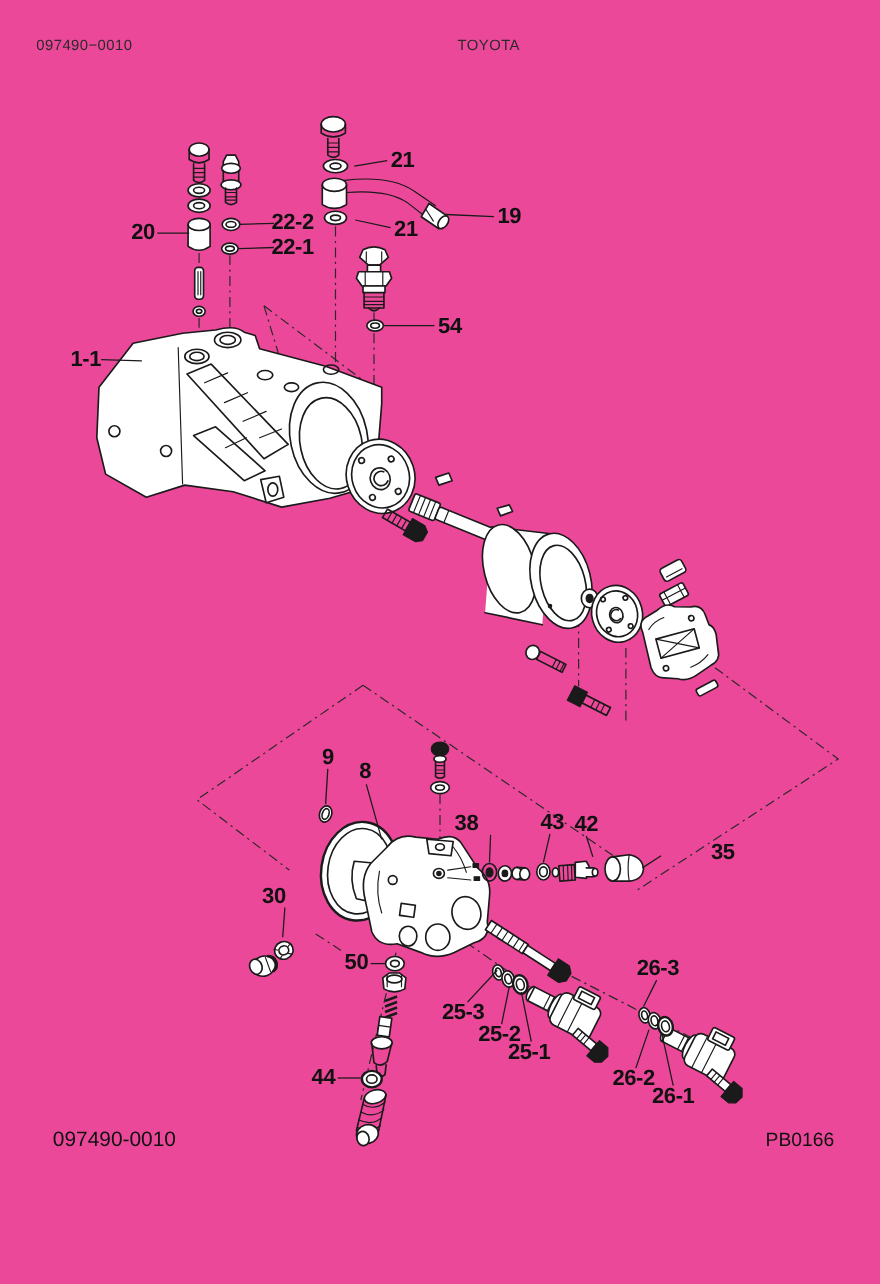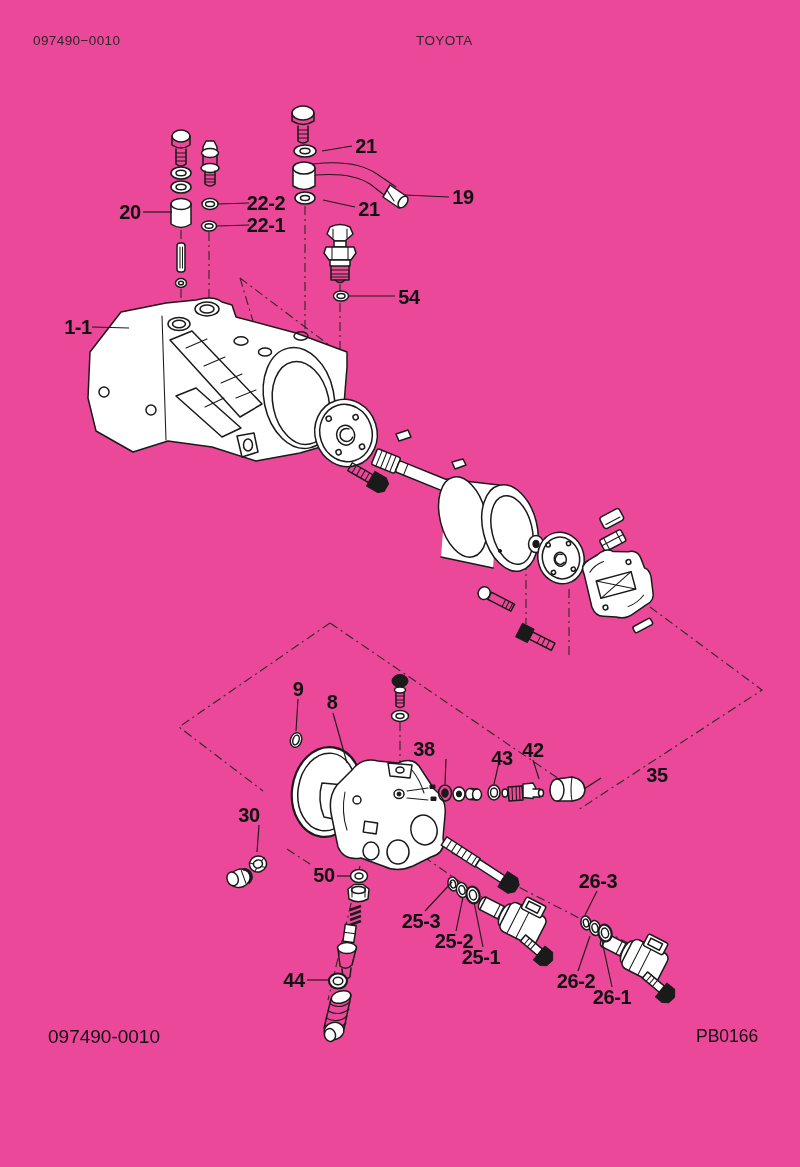--- a/index.html
+++ b/index.html
@@ -442,21 +442,21 @@
   <div class="callout" style="left:463px;top:197px;">19</div>
   <div class="callout" style="left:369px;top:209px;">21</div>
   <div class="callout" style="left:266px;top:203px;">22-2</div>
   <div class="callout" style="left:266px;top:225px;">22-1</div>
   <div class="callout" style="left:130px;top:212px;">20</div>
   <div class="callout" style="left:409px;top:297px;">54</div>
   <div class="callout" style="left:78px;top:327px;">1-1</div>
   <div class="callout" style="left:298px;top:689px;">9</div>
   <div class="callout" style="left:332px;top:702px;">8</div>
   <div class="callout" style="left:424px;top:749px;">38</div>
-  <div class="callout" style="left:502px;top:748px;margin-top:10px;">43</div>
+  <div class="callout" style="left:502px;top:748px;">43</div>
   <div class="callout" style="left:533px;top:750px;">42</div>
   <div class="callout" style="left:613px;top:775px;margin-left:44px;">35</div>
   <div class="callout" style="left:249px;top:815px;">30</div>
   <div class="callout" style="left:324px;top:875px;">50</div>
   <div class="callout" style="left:421px;top:921px;">25-3</div>
   <div class="callout" style="left:454px;top:941px;">25-2</div>
   <div class="callout" style="left:481px;top:957px;">25-1</div>
   <div class="callout" style="left:294px;top:980px;">44</div>
   <div class="callout" style="left:598px;top:881px;">26-3</div>
   <div class="callout" style="left:576px;top:981px;">26-2</div>

